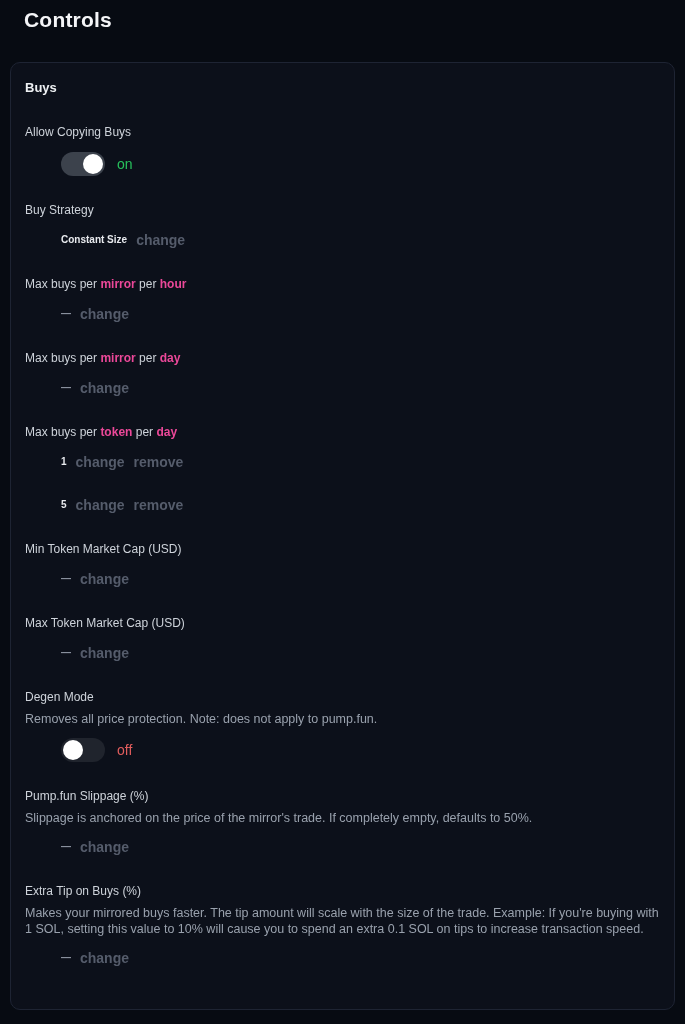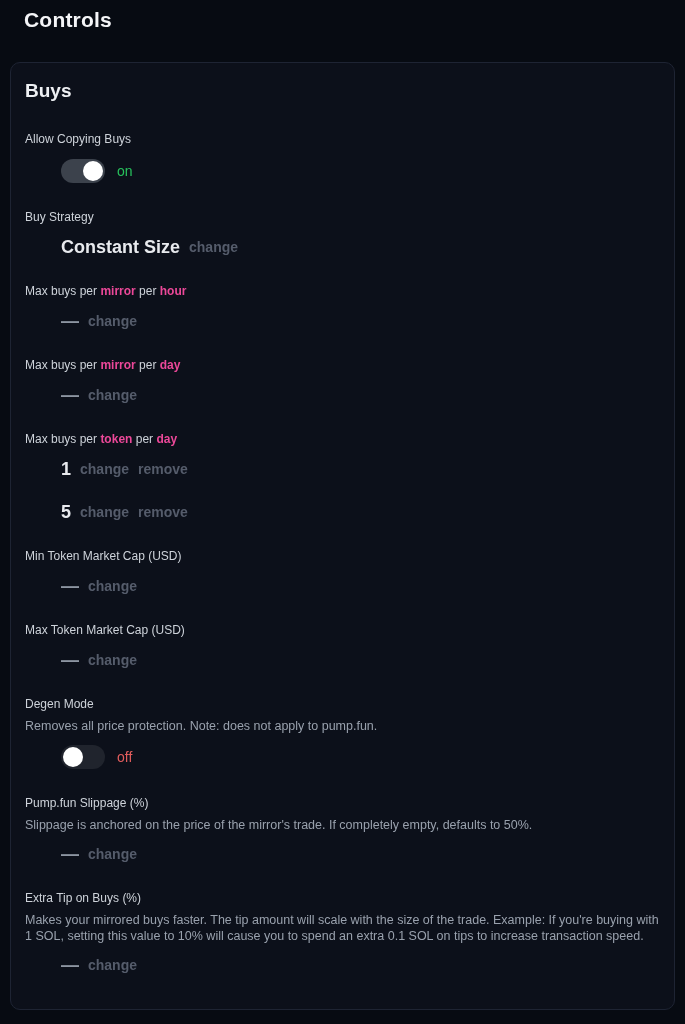--- a/index.html
+++ b/index.html
@@ -20,21 +20,21 @@
   .card {
     margin: 30px 10px 0 10px;
     background: var(--card-bg, #0c101a);
     border: 1px solid var(--card-border, #1e2433);
     border-radius: 10px;
     padding: 17px 14px 24px 14px;
     min-height: 948px;
   }
   .section-title {
     color: #eef0f3;
-    font-size: 19px;
+    font-size: 13px;
     font-weight: 700;
     margin-bottom: 26px;
   }
   .field { margin-bottom: 23px; }
   .field:last-child { margin-bottom: 0; }
   .field-label {
     font-size: 12px;
     line-height: 22px;
     color: #ced3da;
     font-weight: 400;
@@ -49,21 +49,21 @@
     max-width: 640px;
   }
   .value-row {
     display: flex;
     align-items: center;
     gap: 9px;
     line-height: 20px;
     margin-left: 36px;
   }
   .value {
-    font-size: 18px;
+    font-size: 10px;
     font-weight: 700;
     color: #e8eaee;
   }
   .value.empty { color: #8d95a2; }
   .action {
     font-size: 14px;
     font-weight: 600;
     color: #555c6b;
     cursor: pointer;
   }

